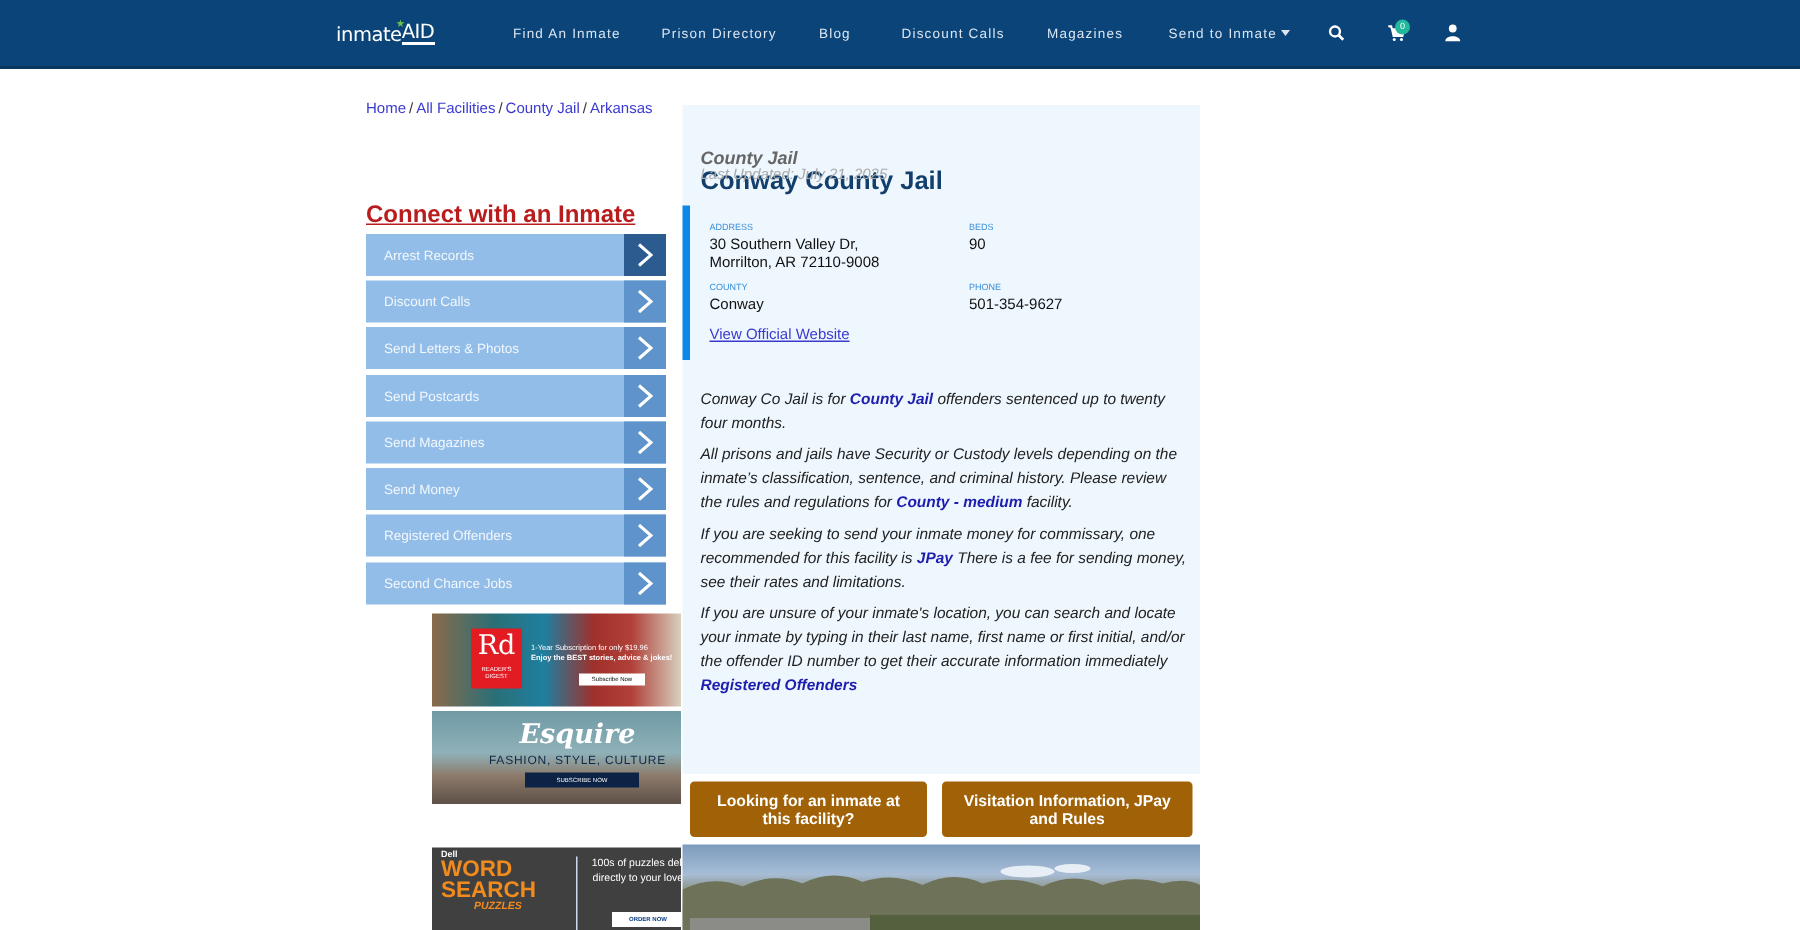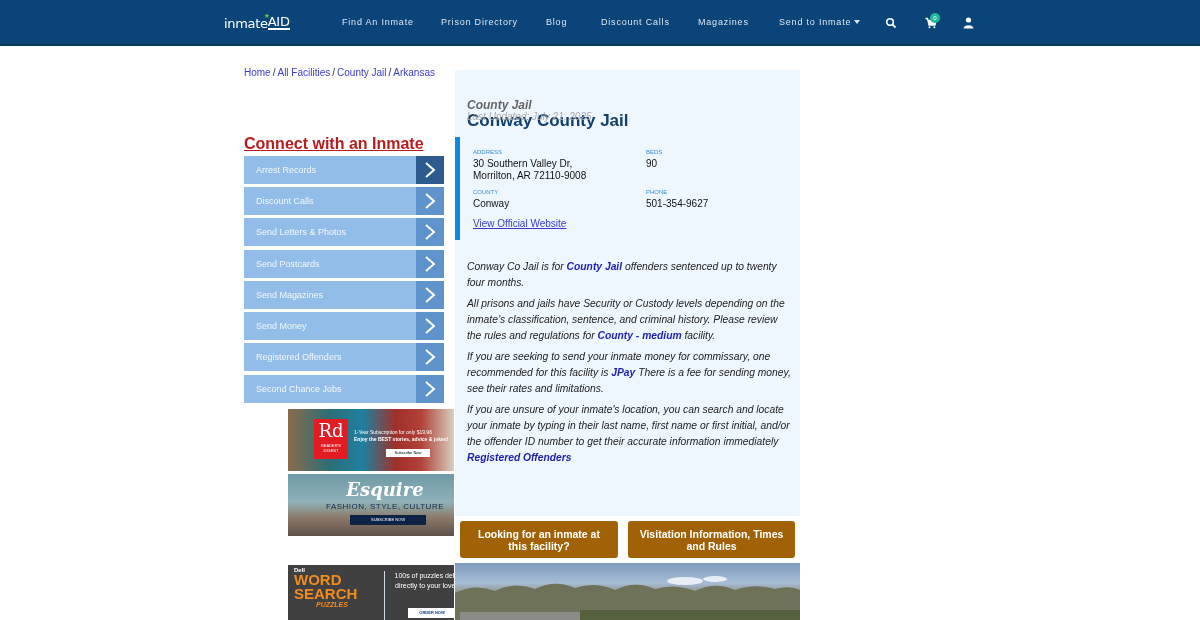--- a/index.html
+++ b/index.html
@@ -211,21 +211,21 @@
 
   <div class="desc">
     <p><span>Conway Co Jail is for </span><b>County Jail</b><span> offenders sentenced up to twenty four months.</span></p>
     <p><span>All prisons and jails have Security or Custody levels depending on the inmate’s classification, sentence, and criminal history. Please review the rules and regulations for </span><b>County - medium</b><span> facility.</span></p>
     <p><span>If you are seeking to send your inmate money for commissary, one recommended for this facility is </span><b>JPay</b><span> There is a fee for sending money, see their rates and limitations.</span></p>
     <p><span>If you are unsure of your inmate's location, you can search and locate your inmate by typing in their last name, first name or first initial, and/or the offender ID number to get their accurate information immediately </span><b>Registered Offenders</b></p>
   </div>
 </div>
 
 <a class="green-btn" style="left:460px;width:158px">Looking for an inmate at this facility?</a>
-<a class="green-btn" style="left:628px;width:167px">Visitation Information, Times and Rules</a>
+<a class="green-btn" style="left:628px;width:167px">Visitation Information, JPay and Rules</a>
 
 <div class="photo">
   <svg width="345" height="57" viewBox="0 0 345 57">
     <ellipse cx="230" cy="18" rx="18" ry="4" fill="#e8eef5"></ellipse>
     <ellipse cx="260" cy="16" rx="12" ry="3" fill="#e8eef5"></ellipse>
     <path d="M0 30 Q20 20 40 28 Q60 18 80 26 Q100 16 120 25 Q140 18 160 27 Q180 17 200 26 Q220 20 240 28 Q260 18 280 27 Q300 20 320 26 Q335 22 345 27 L345 57 L0 57 Z" fill="#6d7258"></path>
     <rect x="5" y="49" width="120" height="8" fill="#8b8c88"></rect>
     <rect x="125" y="47" width="220" height="10" fill="#55603f"></rect>
   </svg>
 </div>

